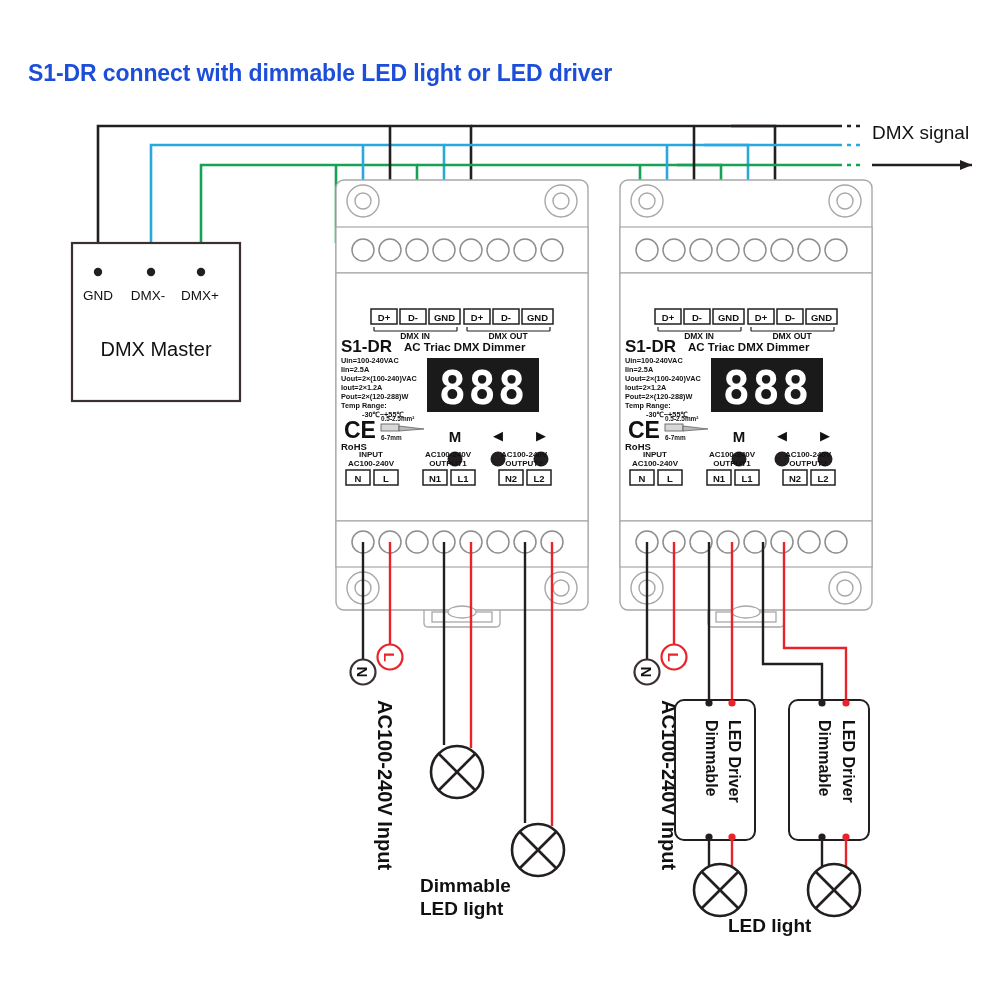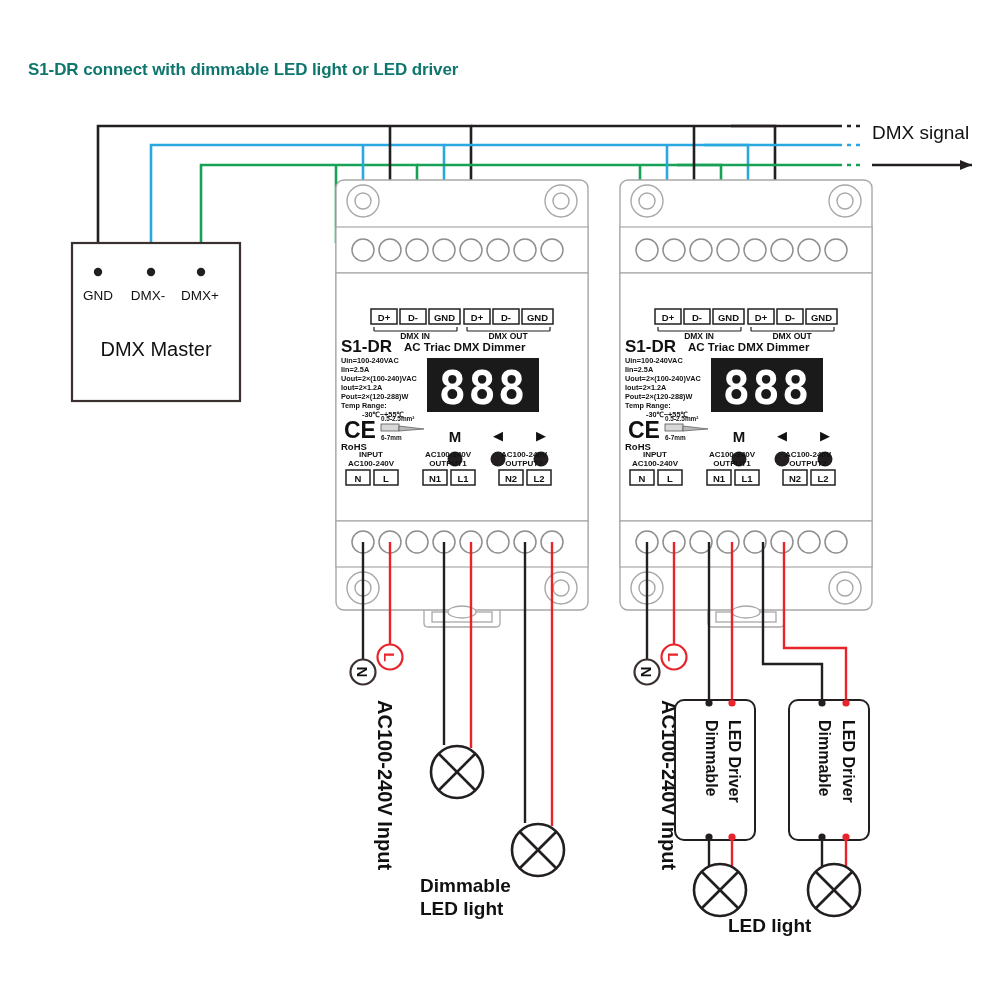--- a/index.html
+++ b/index.html
@@ -1,18 +1,18 @@
 <!DOCTYPE html>
 <html><head>
 <meta charset="utf-8">
 <style>
   html,body{margin:0;padding:0;background:#fff;}
   body{width:1000px;height:1000px;font-family:"Liberation Sans",sans-serif;position:relative;overflow:hidden;}
   #page-title{
-    position:absolute;left:28px;top:60px;font-size:17px;font-weight:bold;color:#0f766e;
+    position:absolute;left:28px;top:60px;font-size:23px;font-weight:bold;color:#1d4ed8;
     letter-spacing:-0.1px;white-space:nowrap;
   }
   svg#diagram{position:absolute;left:0;top:0;width:1000px;height:1000px;}
   .stxt{font-family:"Liberation Sans",sans-serif;fill:#111;}
 </style>
 </head>
 <body>
 
 <div id="page-title">S1-DR connect with dimmable LED light or LED driver</div>
 

